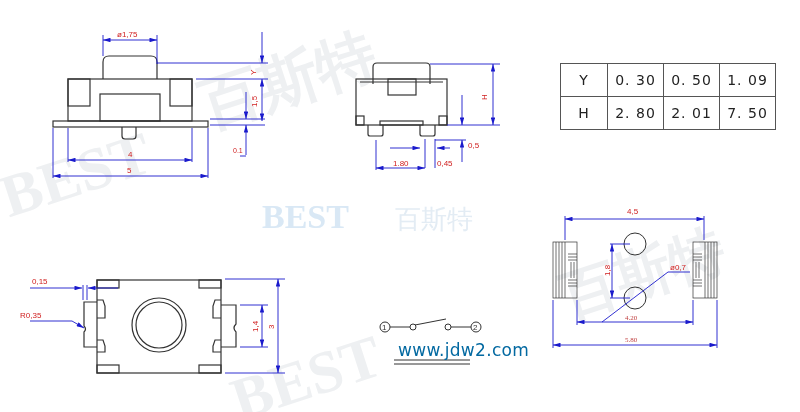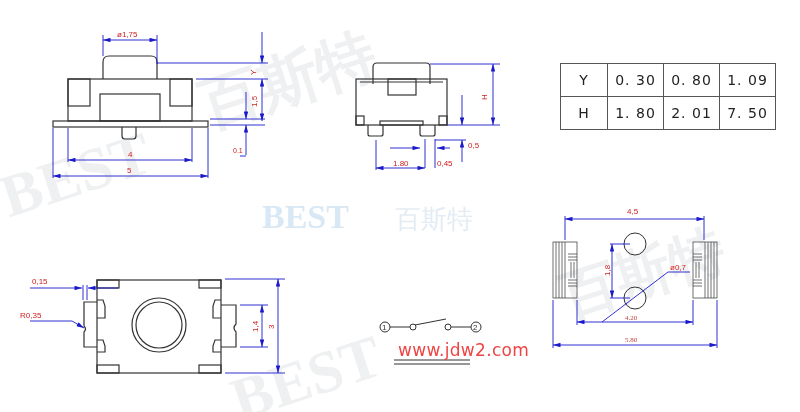--- a/index.html
+++ b/index.html
@@ -5,21 +5,21 @@
   html, body { margin:0; padding:0; background:#ffffff; }
   body { width:800px; height:412px; overflow:hidden; position:relative; font-family:"Liberation Sans", sans-serif; }
   svg { position:absolute; left:0; top:0; }
   .dim { fill:#d02020; font-size:8px; font-family:"Liberation Sans", sans-serif; }
   .dimsm { fill:#d02020; font-size:7px; font-family:"Liberation Sans", sans-serif; }
   .serif { fill:#c04040; font-size:7px; font-family:"Liberation Serif", serif; }
   .tbl { position:absolute; left:560px; top:63px; border-collapse:collapse; font-family:"DejaVu Sans", sans-serif; }
   .tbl td { border:1px solid #555; height:32px; font-size:14px; color:#222; text-align:center; padding:0; letter-spacing:1px; }
   .tbl td.h { width:46px; }
   .tbl td.v { width:55px;text-align:center; }
-  .site { position:absolute; left:398px; top:340px; font-size:17px; color:#ef4444; font-family:"DejaVu Sans", sans-serif; letter-spacing:0.3px; }
+  .site { position:absolute; left:398px; top:340px; font-size:17px; color:#0369a1; font-family:"DejaVu Sans", sans-serif; letter-spacing:0.3px; }
 </style>
 </head>
 <body>
 
 <svg width="800" height="412" viewBox="0 0 800 412" xmlns="http://www.w3.org/2000/svg">
   <defs>
     <marker id="ar" viewBox="0 0 10 6" refX="10" refY="3" markerWidth="10" markerHeight="5" orient="auto-start-reverse">
       <path d="M0,0 L10,3 L0,6 z" fill="#1a1acc"></path>
     </marker>
   </defs>
@@ -183,25 +183,25 @@
   <text class="dim" x="670" y="270">ø0,7</text>
   <text class="serif" x="625" y="320">4.20</text>
   <text class="serif" x="625" y="342">5.80</text>
 </svg>
 
 <table class="tbl">
   <tbody>
       <tr>
     <td class="h">Y</td>
     <td class="v">0. 30</td>
-    <td class="v">0. 80</td>
+    <td class="v">0. 50</td>
     <td class="v">1. 09</td>
   </tr>
   <tr>
     <td class="h">H</td>
-    <td class="v">1. 80</td>
+    <td class="v">2. 80</td>
     <td class="v">2. 01</td>
     <td class="v">7. 50</td>
   </tr>
 </tbody>
   </table>
 
 <div class="site">www.jdw2.com</div>
 
 </body></html>

